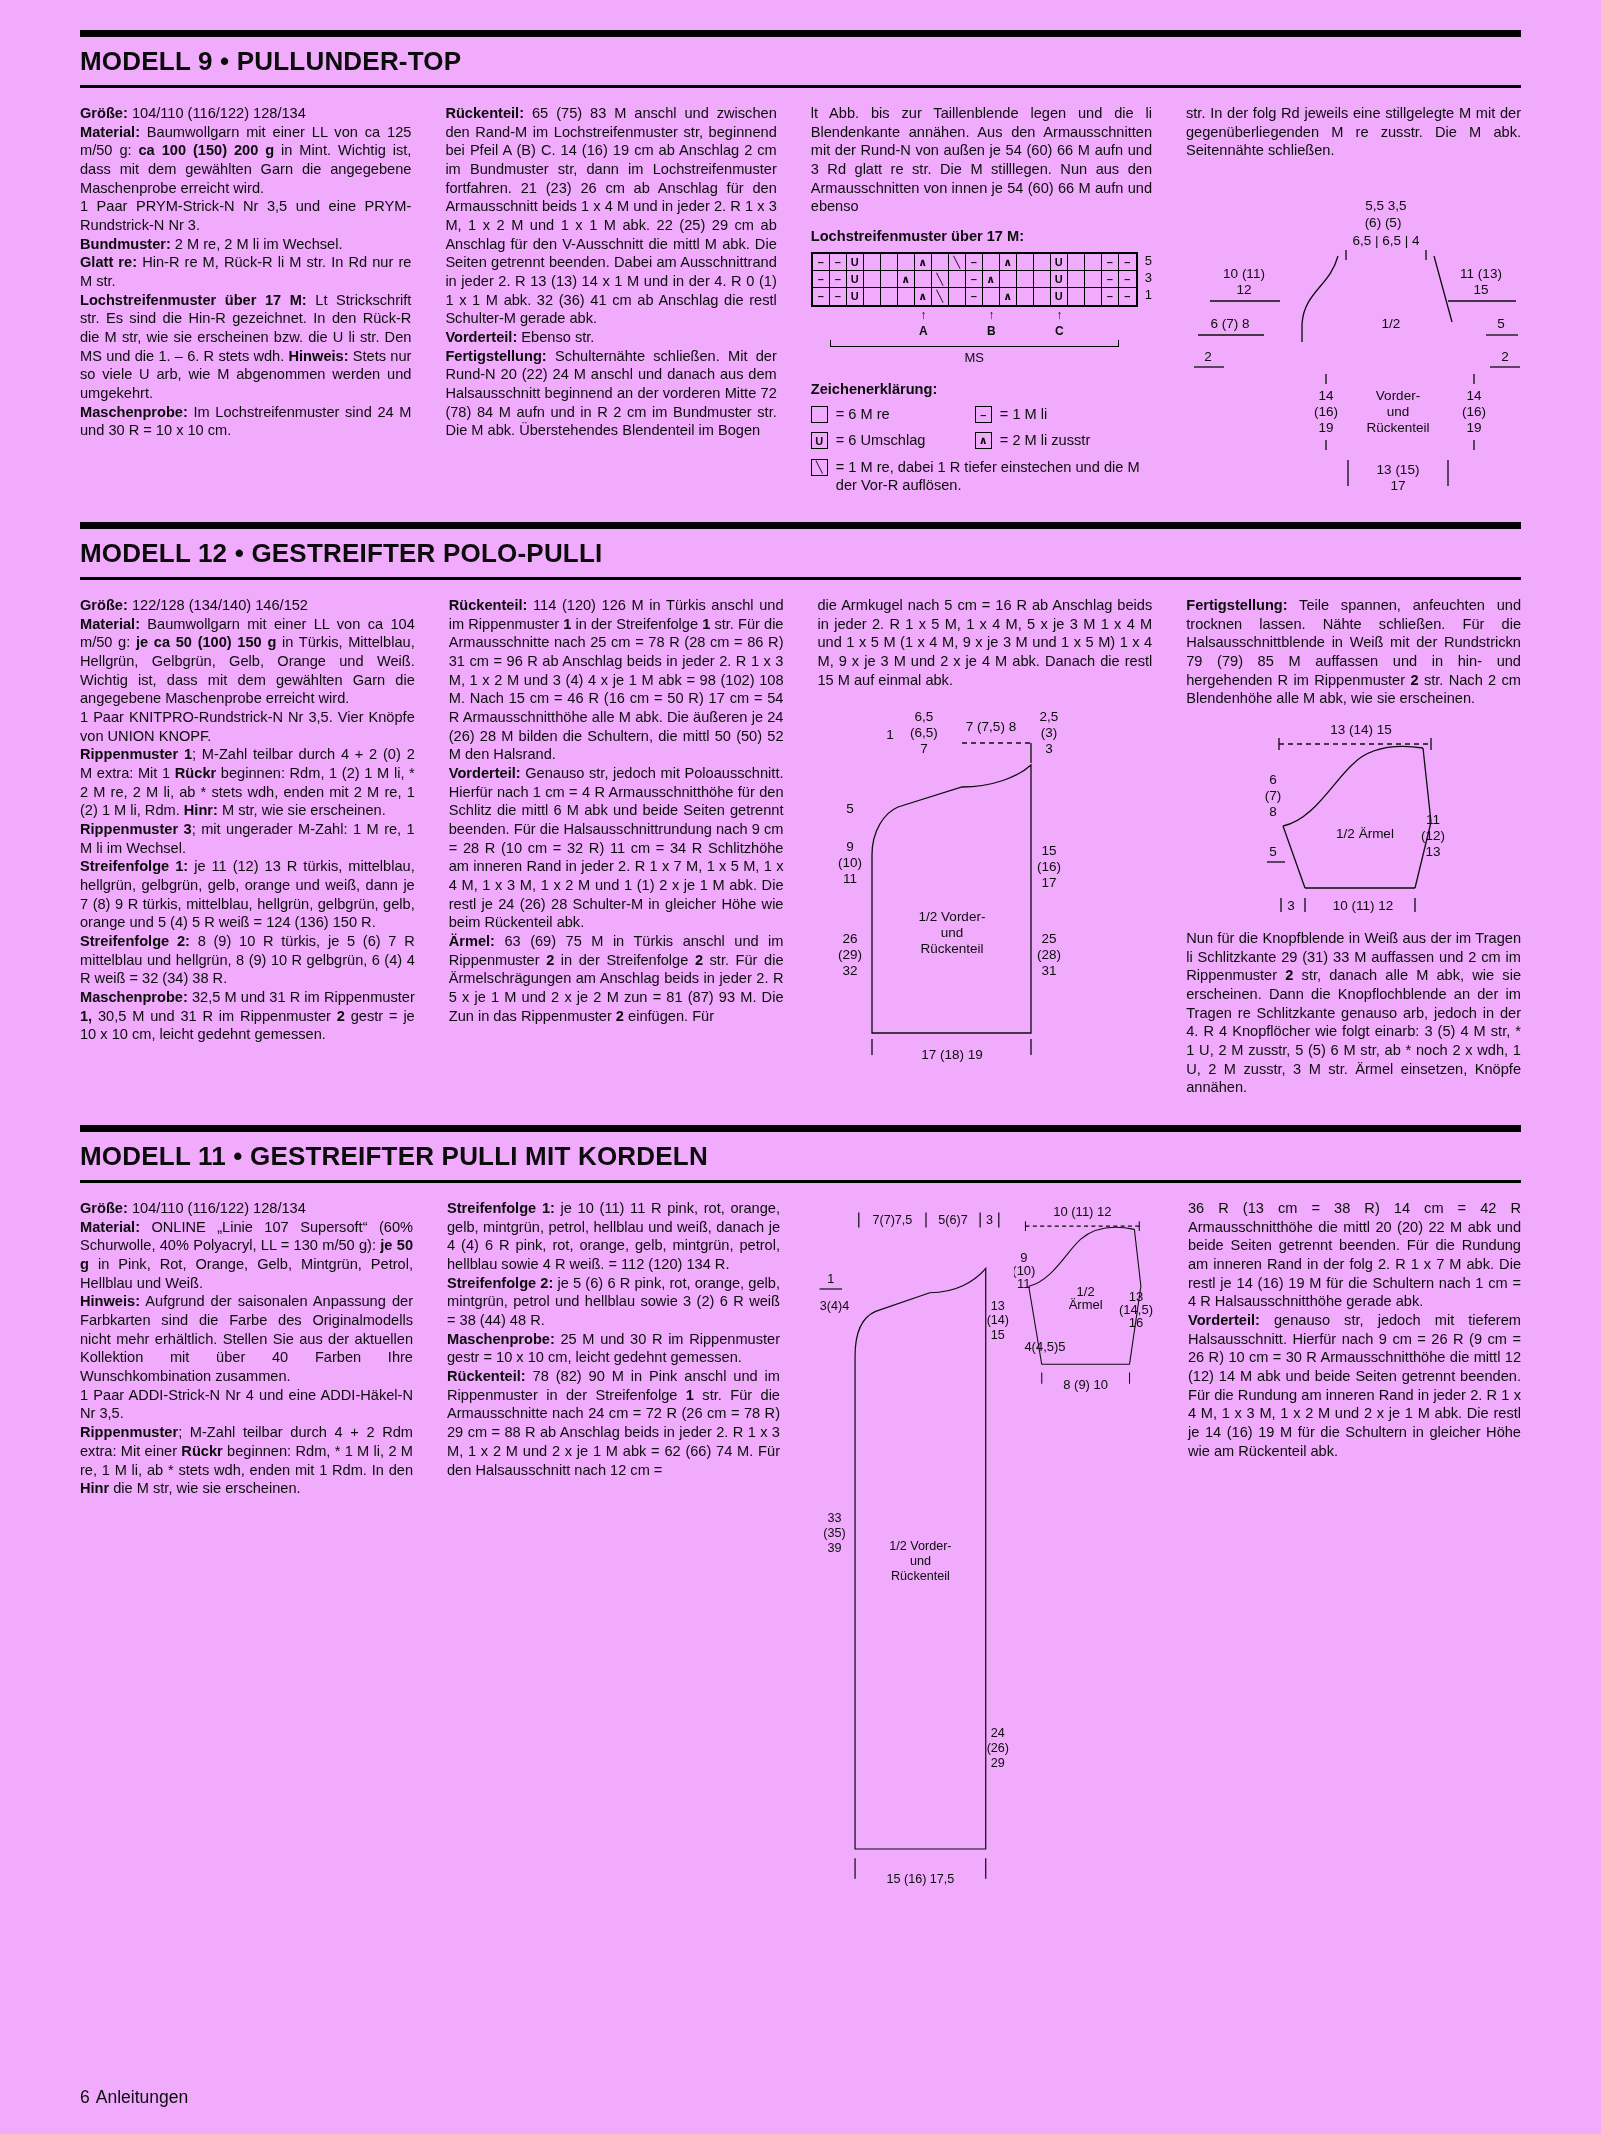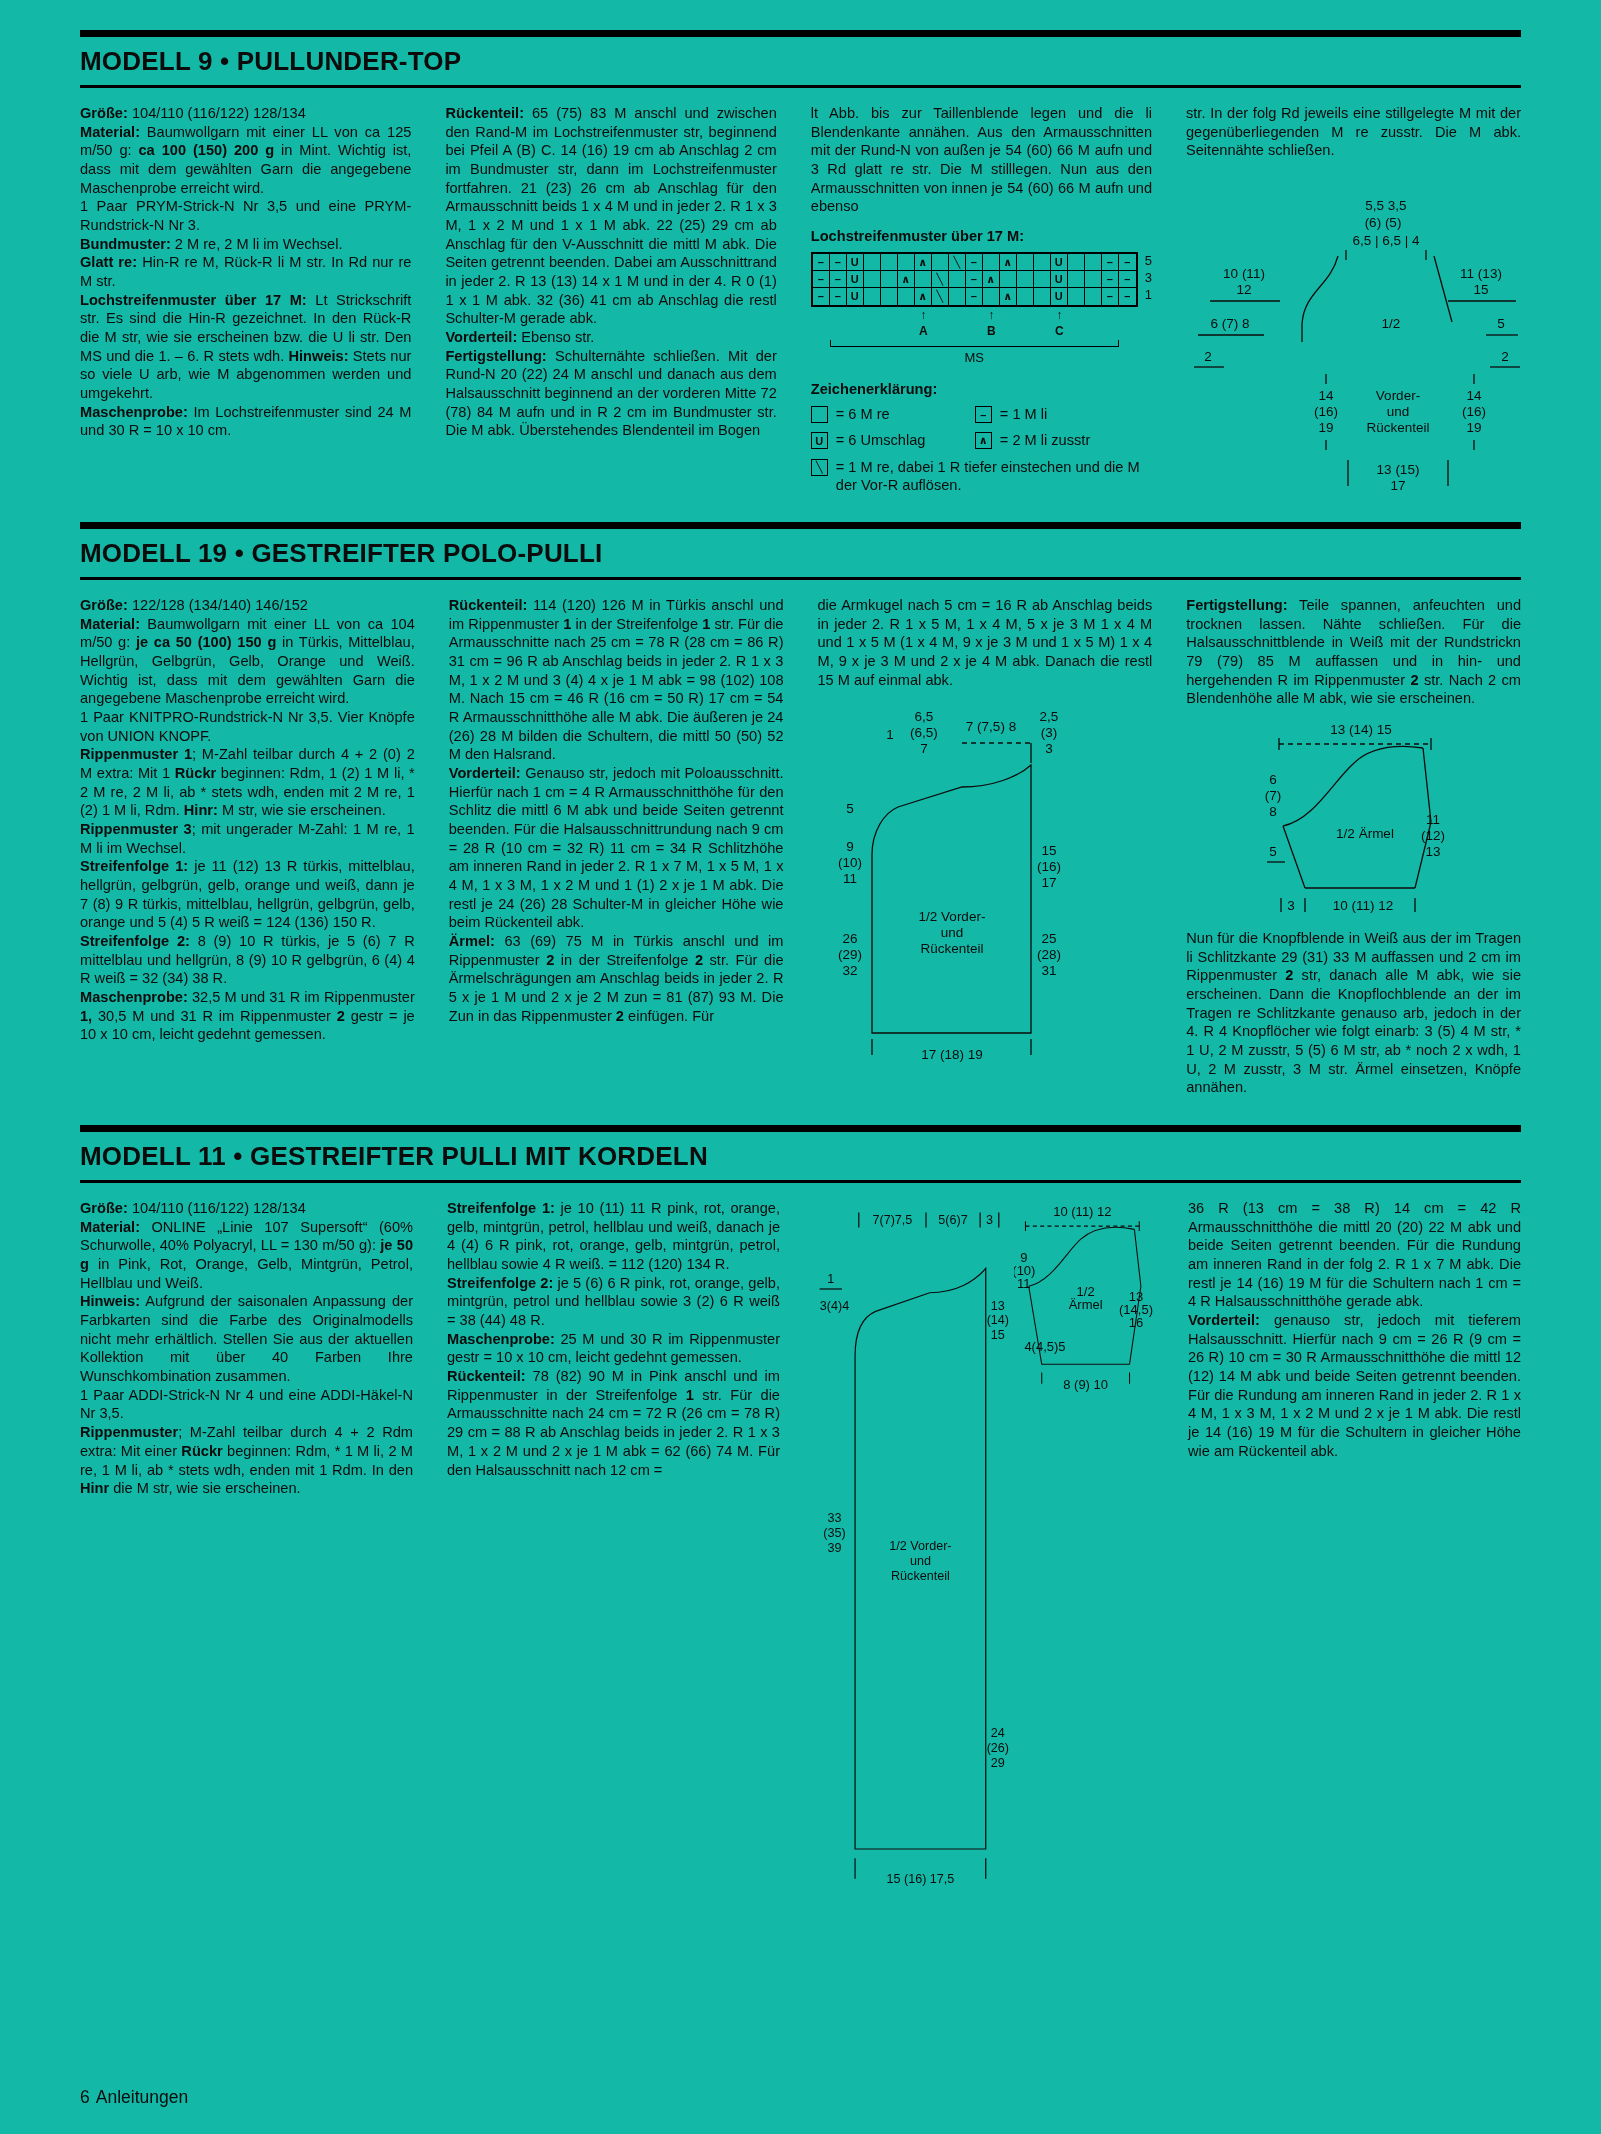--- a/index.html
+++ b/index.html
@@ -1,18 +1,18 @@
 <!DOCTYPE html>
 <html lang="de"><head>
 <meta charset="utf-8">
 <style>
   * { box-sizing: border-box; }
   html, body { margin:0; padding:0; background:#ffffff; }
   .page {
-    width:1601px; height:2134px; background:#14b8a6; position:relative;
+    width:1601px; height:2134px; background:#f0abfc; position:relative;
     padding:30px 80px 0; overflow:hidden;
     font-family:"Liberation Sans","DejaVu Sans",sans-serif; color:#0c0c0c;
   }
   .model { border-top:7px solid #000; margin-top:18px; }
   .model:first-of-type { margin-top:0; }
   .model-title { margin:0; padding:9px 0 8px; font-size:26px; font-weight:bold;
     letter-spacing:.2px; border-bottom:3px solid #000; }
   .cols { display:grid; grid-template-columns:repeat(4,1fr); column-gap:34px;
     padding:16px 0 10px; align-items:start; }
   .para { margin:0; font-size:14.6px; line-height:1.28; text-align:justify;
@@ -277,21 +277,21 @@
           <line class="ln" x1="162" y1="266" x2="162" y2="292"></line>
           <text x="212" y="280" text-anchor="middle">13 (15)</text>
           <text x="212" y="296" text-anchor="middle">17</text>
           <line class="ln" x1="262" y1="266" x2="262" y2="292"></line>
         </svg>
       </div>
     </div>
   </section>
 
   <section class="model">
-    <h2 class="model-title">MODELL 19 • GESTREIFTER POLO-PULLI</h2>
+    <h2 class="model-title">MODELL 12 • GESTREIFTER POLO-PULLI</h2>
     <div class="cols">
       <div class="col">
           <p class="para"><b>Größe:</b> 122/128 (134/140) 146/152</p>
           <p class="para"><b>Material:</b> Baumwollgarn mit einer LL von ca 104 m/50 g: <b>je ca 50 (100) 150 g</b> in Türkis, Mittelblau, Hellgrün, Gelbgrün, Gelb, Orange und Weiß. Wichtig ist, dass mit dem gewählten Garn die angegebene Maschenprobe erreicht wird.</p>
           <p class="para">1 Paar KNITPRO-Rundstrick-N Nr 3,5. Vier Knöpfe von UNION KNOPF.</p>
           <p class="para"><b>Rippenmuster 1</b>; M-Zahl teilbar durch 4 + 2 (0) 2 M extra: Mit 1 <b>Rückr</b> beginnen: Rdm, 1 (2) 1 M li, * 2 M re, 2 M li, ab * stets wdh, enden mit 2 M re, 1 (2) 1 M li, Rdm. <b>Hinr:</b> M str, wie sie erscheinen.</p>
           <p class="para"><b>Rippenmuster 3</b>; mit ungerader M-Zahl: 1 M re, 1 M li im Wechsel.</p>
           <p class="para"><b>Streifenfolge 1:</b> je 11 (12) 13 R türkis, mittelblau, hellgrün, gelbgrün, gelb, orange und weiß, dann je 7 (8) 9 R türkis, mittelblau, hellgrün, gelbgrün, gelb, orange und 5 (4) 5 R weiß = 124 (136) 150 R.</p>
           <p class="para"><b>Streifenfolge 2:</b> 8 (9) 10 R türkis, je 5 (6) 7 R mittelblau und hellgrün, 8 (9) 10 R gelbgrün, 6 (4) 4 R weiß = 32 (34) 38 R.</p>
           <p class="para"><b>Maschenprobe:</b> 32,5 M und 31 R im Rippenmuster <b>1,</b> 30,5 M und 31 R im Rippenmuster <b>2</b> gestr = je 10 x 10 cm, leicht gedehnt gemessen.</p>

